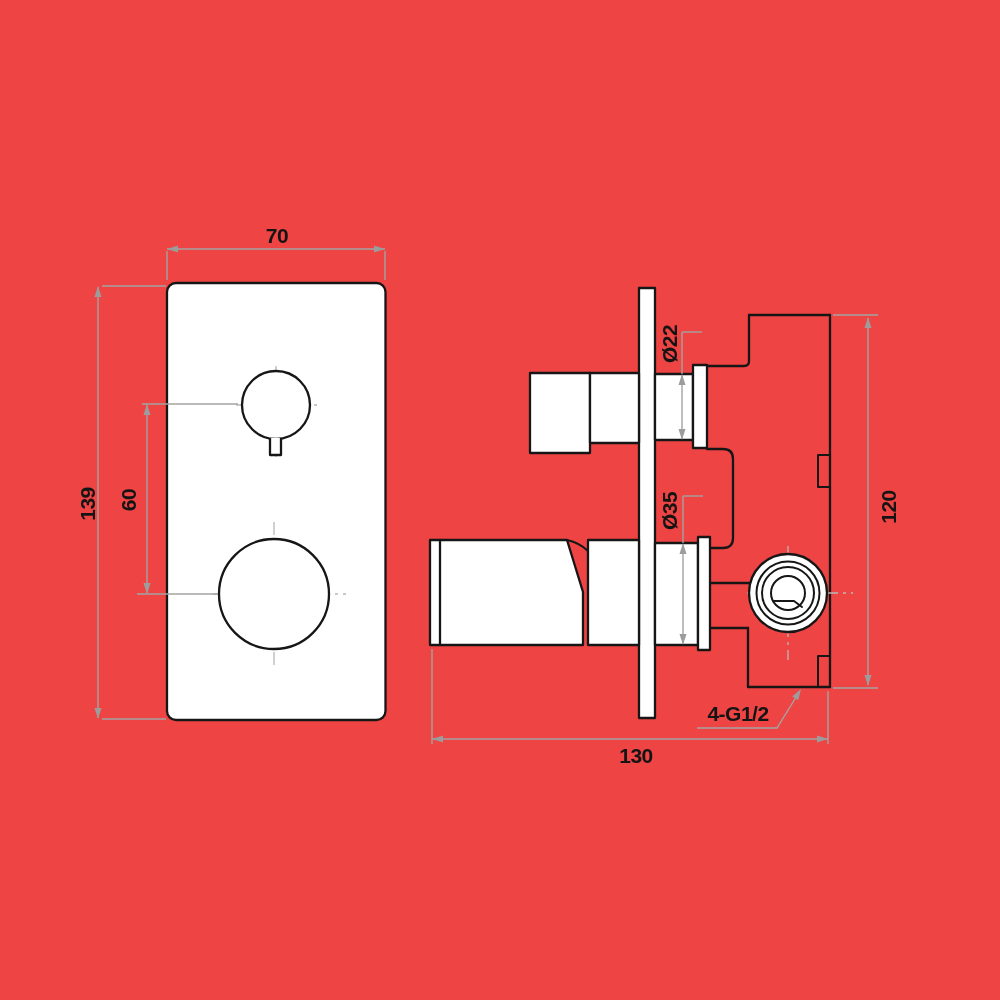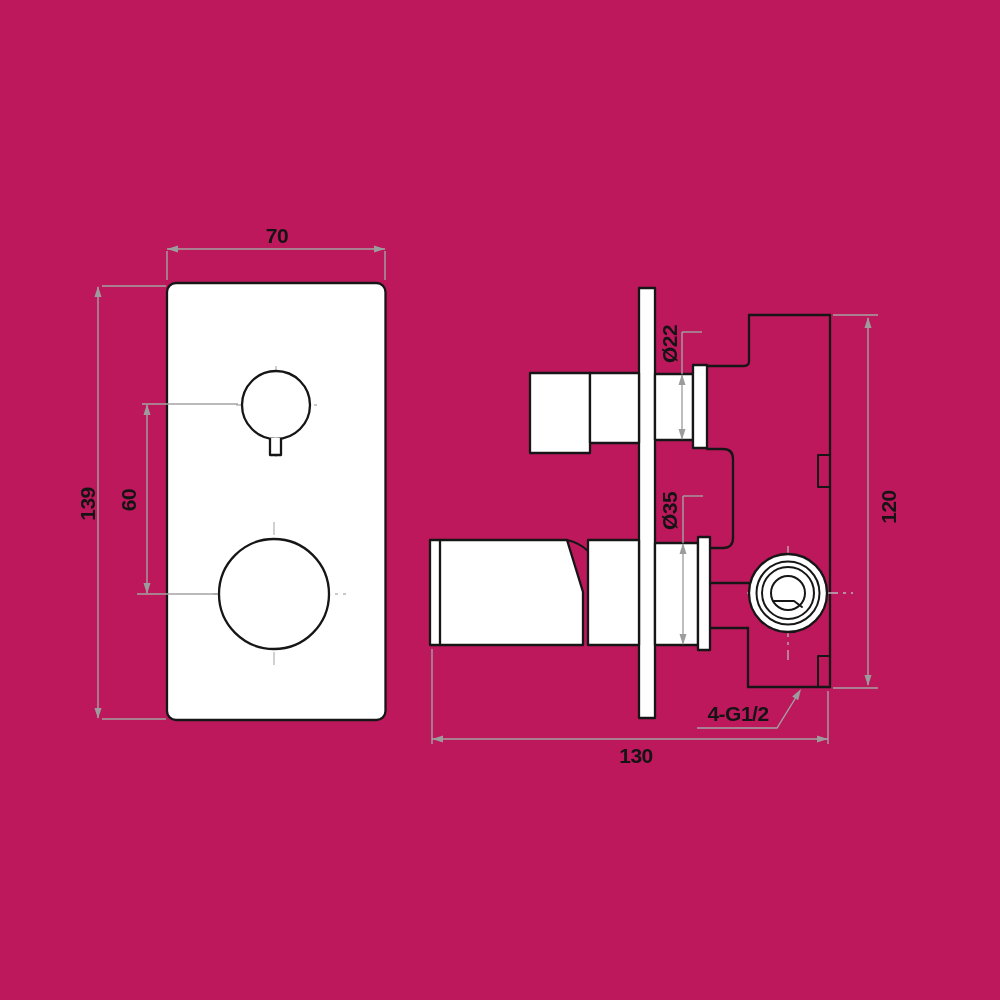--- a/index.html
+++ b/index.html
@@ -1,16 +1,16 @@
 <!DOCTYPE html>
 <html><head>
 <meta charset="utf-8">
 <style>
   html,body{margin:0;padding:0;background:#ffffff;}
-  .stage{width:1000px;height:1000px;position:relative;background:#be185d;font-family:"Liberation Sans",sans-serif;}
+  .stage{width:1000px;height:1000px;position:relative;background:#ef4444;font-family:"Liberation Sans",sans-serif;}
   .ln{stroke:#161616;stroke-width:2.3;fill:none;stroke-linecap:round;stroke-linejoin:round;}
   .lnf{stroke:#161616;stroke-width:2.3;fill:#ffffff;stroke-linejoin:round;}
   .thin{stroke-width:2;}
   .dim{stroke:#a3a3a3;stroke-width:1.4;fill:none;}
   .arr{fill:#9c9c9c;stroke:none;}
   .cl{stroke:#b8b8b8;stroke-width:1.3;fill:none;stroke-dasharray:13 5 3 5;}
   .lbl{font-family:"Liberation Sans",sans-serif;font-weight:bold;font-size:21px;fill:#141414;letter-spacing:-0.5px;}
 </style>
 </head>
 <body>

